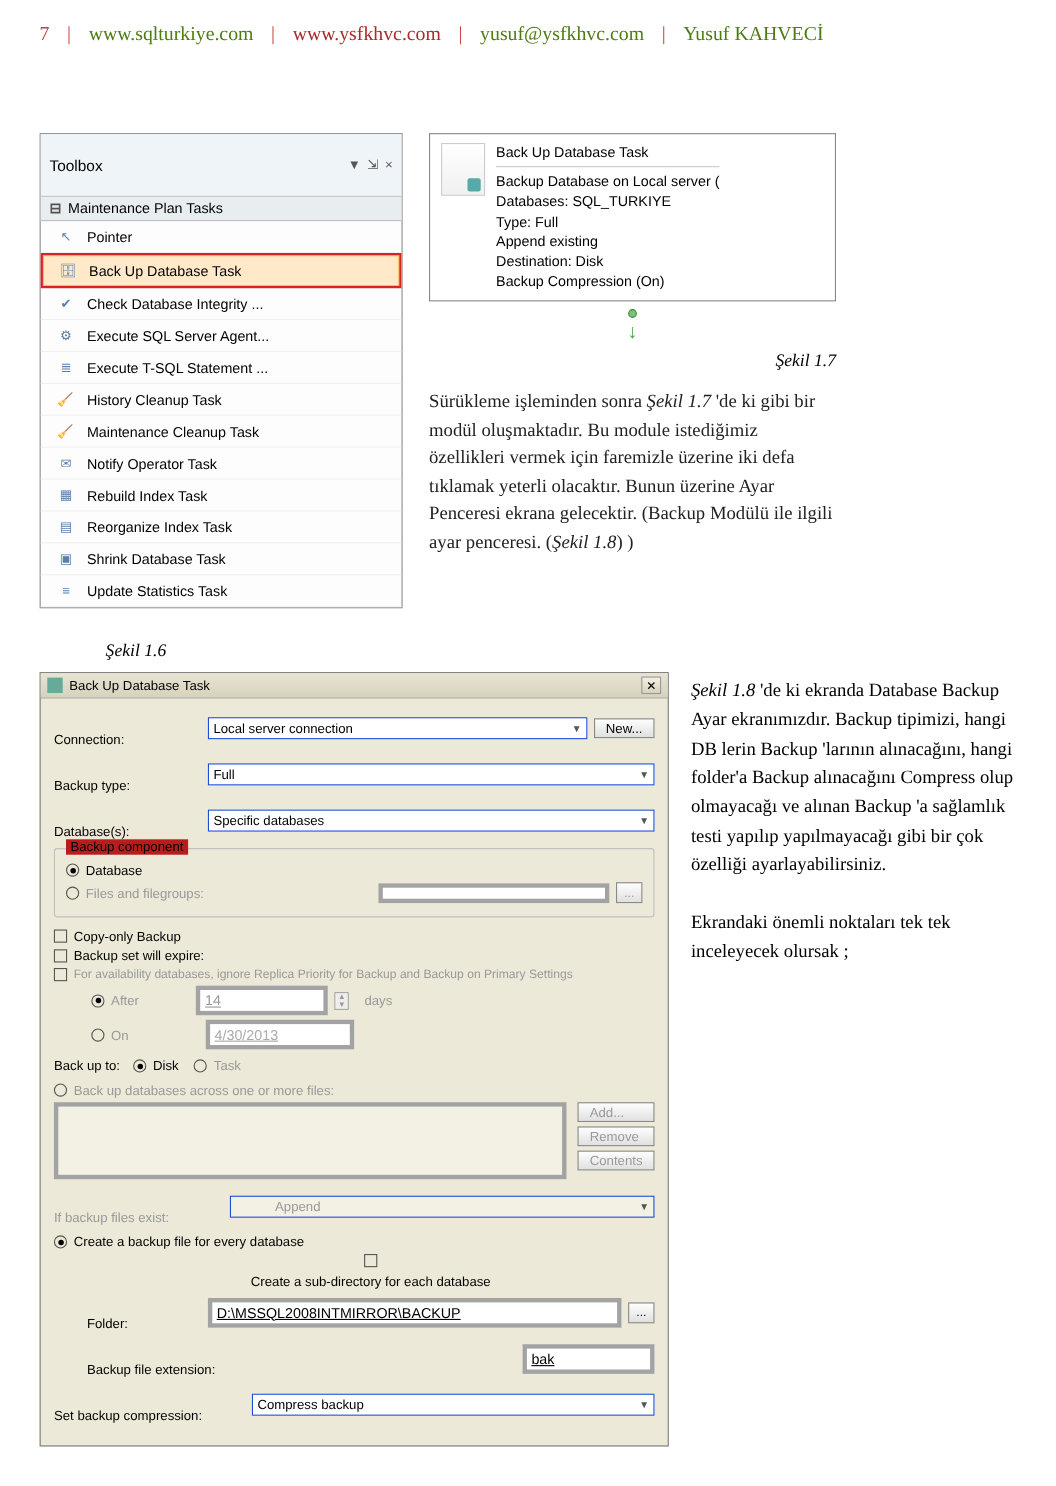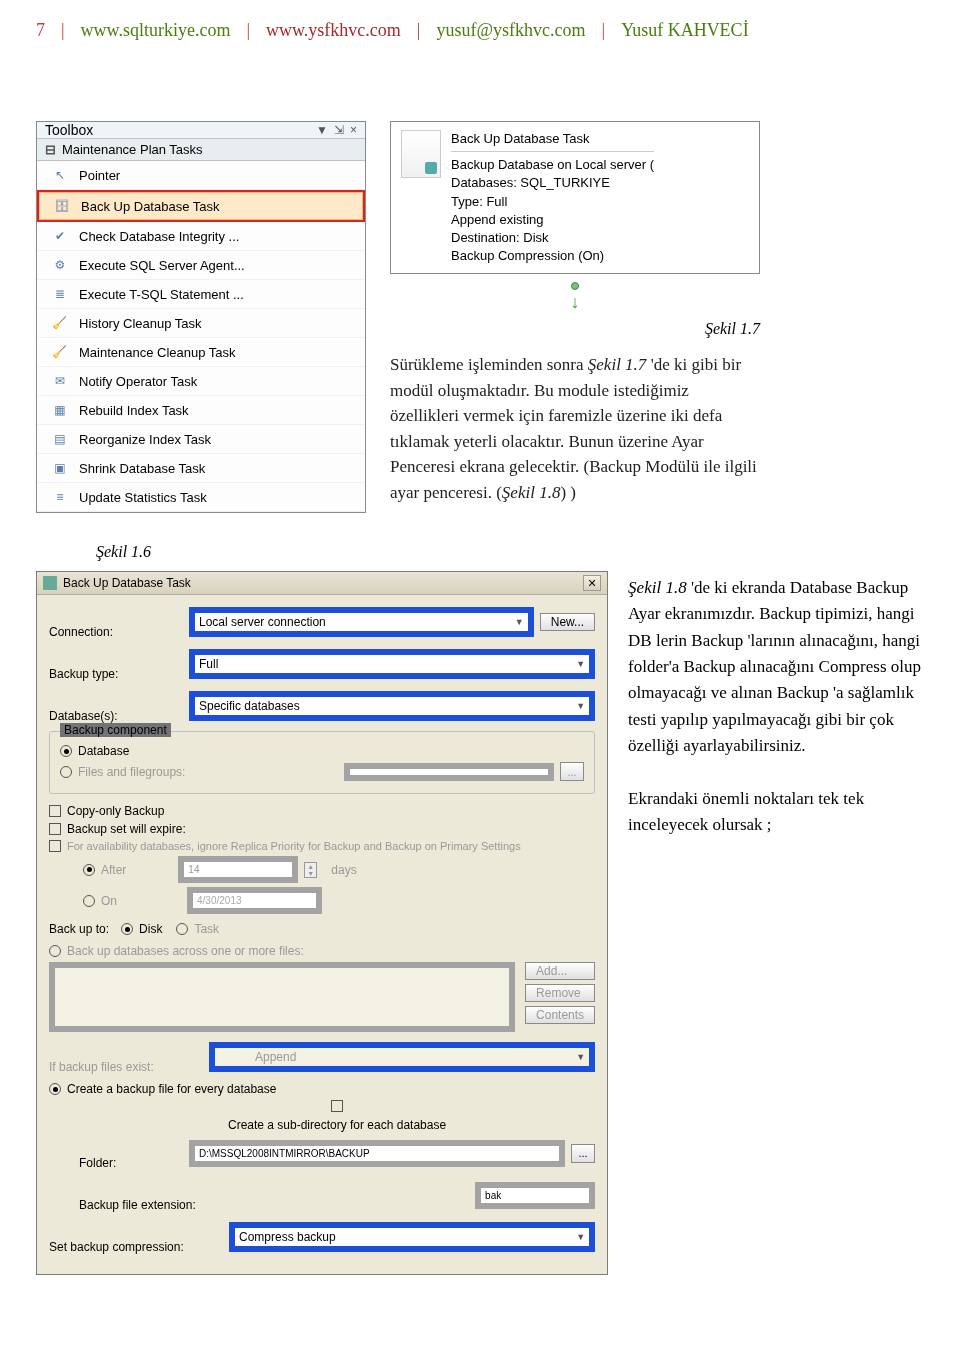--- a/index.html
+++ b/index.html
@@ -34,21 +34,21 @@
     border: 1px solid #8a8a8a;
     background: #fdfdfd;
     font-size: 13px;
   }
   .tb-header {
     background: #eef4f8;
     border-bottom: 1px solid #c0c0c0;
     display: flex;
     align-items: center;
     justify-content: space-between;
-    padding: 0 8px;
+    padding: 20px 8px;
     font-size: 14px;
   }
   .tb-header-icons { display:flex; gap:6px; color:#555; font-size:12px; }
   .tb-section {
     background: #e8edf0;
     border-bottom: 1px solid #c0c0c0;
     padding: 3px 8px;
     display:flex; align-items:center; gap:6px;
   }
   .tb-item {
@@ -139,52 +139,52 @@
     cursor: default;
   }
   .dlg-body { padding: 10px 12px 12px 12px; }
   .form-row { display:flex; align-items:center; margin-bottom: 8px; }
   .form-row .lbl { width: 140px; margin-top: 20px; }
   .ctrl { flex:1; display:flex; gap:6px; align-items:center; }
   .combo {
     flex:1;
     display:flex; justify-content:space-between; align-items:center;
     background:#fff;
-    border:6px solid #1d4ed8;
+    border:1px solid #1d4ed8;
     padding:2px 4px;
     font-size:12px;
   }
   .combo .caret { color:#555; font-size:9px; }
   .btn {
     background: linear-gradient(#fefefe,#e0e0e0);
     border:1px solid #8a8a8a;
     padding: 1px 10px;
     font-size: 12px;
   }
   .btn.disabled { color:#9a9a9a; }
   .groupbox {
     border:1px solid #c0c0c0;
     border-radius: 3px;
     padding: 8px 10px 8px 10px;
     margin-bottom: 10px;
     position:relative;
   }
   .groupbox .legend {
     position:absolute; top:-9px; left:10px;
-    background:#737373;
+    background:#b91c1c;
     padding: 0 4px;
     font-size: 12px;
   }
   .radio-row { display:flex; align-items:center; gap:6px; margin:4px 0; }
   .radio { width:12px;height:12px;border-radius:50%;border:1px solid #555;display:inline-flex;align-items:center;justify-content:center;flex-shrink:0; }
   .radio.checked::after{content:"";width:5px;height:5px;background:#000;border-radius:50%;}
   .check { width:12px;height:12px;border:1px solid #555;display:inline-flex;align-items:center;justify-content:center;flex-shrink:0;font-size:10px;line-height:1; }
   .check.checked::after{content:"✓";font-size:11px;color:#000;}
   .disabled-row { color:#999; }
-  .input { background:#fff; border:6px solid #a3a3a3; padding:2px 4px; font-size:10px; }
+  .input { background:#fff; border:4px solid #a3a3a3; padding:2px 4px; font-size:13px;text-decoration:underline; }
   .spin { display:flex; flex-direction:column; border:1px solid #999; }
   .spin span{font-size:7px;line-height:7px;padding:0 2px;background:#eee;}
   .small-gap { margin-left: 34px; }
   .dotsbtn {
     width:24px;height:19px;
     background:linear-gradient(#fefefe,#e0e0e0);
     border:1px solid #8a8a8a;
     font-size:11px;
     display:flex;align-items:center;justify-content:center;
   }

